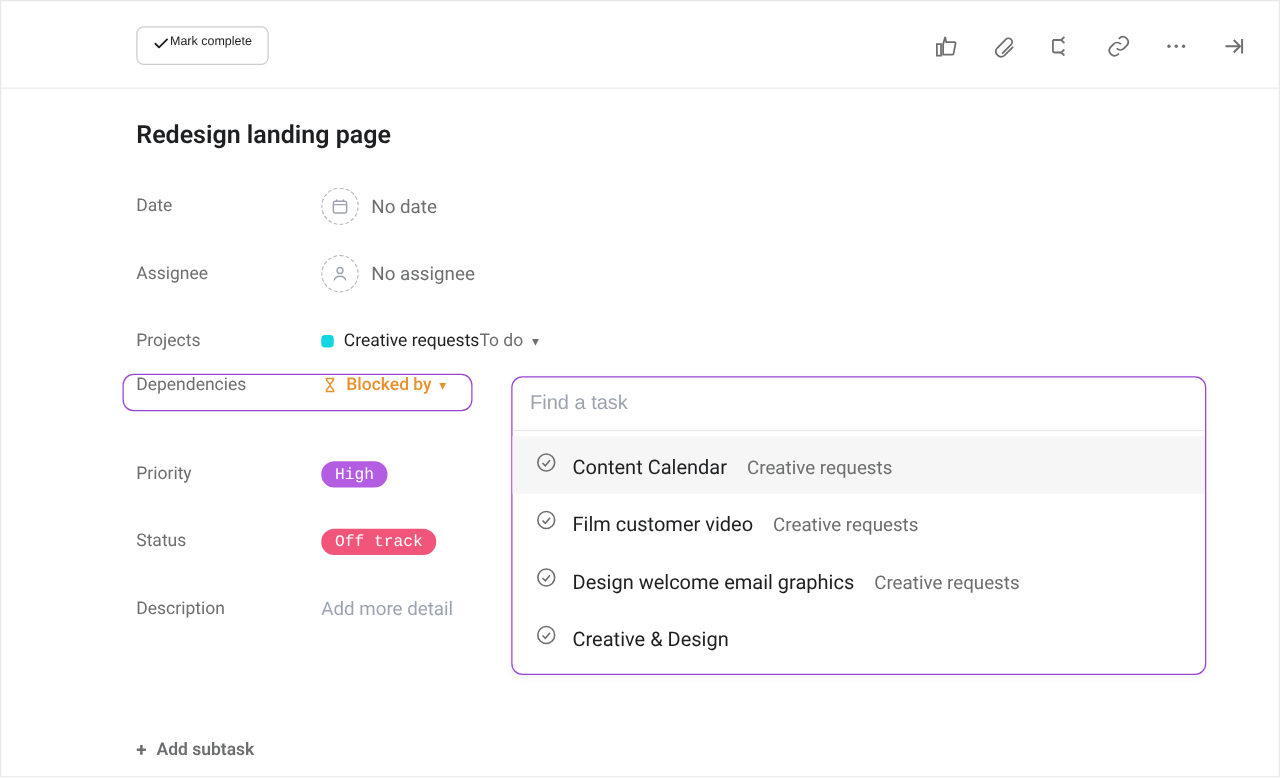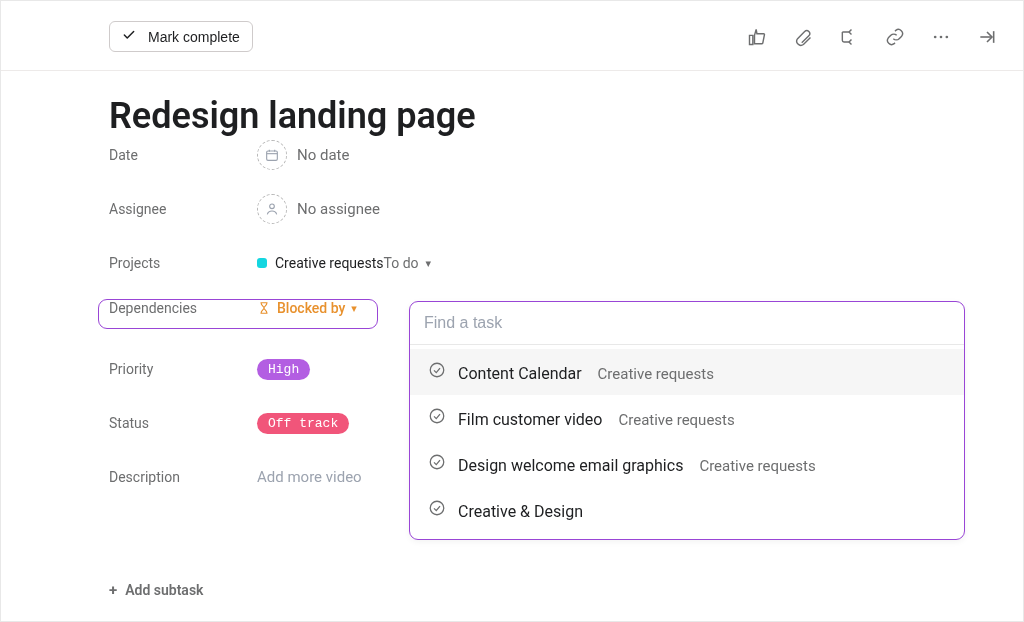--- a/index.html
+++ b/index.html
@@ -19,35 +19,34 @@
   }
   .header {
     display: flex;
     align-items: center;
     justify-content: space-between;
     padding: 20px 26px 18px 108px;
     border-bottom: 1px solid #edeae9;
   }
   .mark-complete {
     display: inline-flex;
-    align-items: center;
-    gap: 12px;
+    gap: 0;
     border: 1px solid #cfcbcb;
     background: #fff;
     border-radius: 6px;
     padding: 6px 12px;
-    font-size: 14px;
+    font-size: 10px;
     color: #1e1f21;
     cursor: pointer;
   }
   .mark-complete svg { width: 14px; height: 14px; }
   .header-icons { display: flex; gap: 26px; align-items: center; color: #6d6e6f; }
   .header-icons .ico { width: 20px; height: 20px; cursor: pointer; display:flex; align-items:center; justify-content:center; color:#6d6e6f; }
   .content { padding: 24px 26px 0 108px; position: relative; }
-  .title { font-size: 36px; font-weight: 600; color:#1e1f21; }
+  .title { font-size: 20px; font-weight: 600; margin-bottom: 28px; color:#1e1f21; }
   .field-row { display: flex; align-items: center; min-height: 36px; margin-bottom: 14px; }
   .field-label { width: 148px; color: #6d6e6f; font-size: 14px; }
   .assignee-val, .date-val { display: flex; align-items: center; gap: 10px; color: #6d6e6f; font-size: 15px; }
   .dashed-circle {
     width: 30px; height: 30px; border-radius: 50%;
     border: 1px dashed #b7b7b7; display:flex; align-items:center; justify-content:center;
     color:#9ca3af;
   }
   .dashed-circle svg { width: 16px; height: 16px; }
   .project-chip { display:flex; align-items:center; gap:8px; font-size:14px; color:#1e1f21; }
@@ -224,21 +223,21 @@
       <span class="pill high">High</span>
     </div>
 
     <div class="field-row row-gap-lg">
       <div class="field-label">Status</div>
       <span class="pill offtrack">Off track</span>
     </div>
 
     <div class="field-row">
       <div class="field-label">Description</div>
-      <span class="desc-val">Add more video</span>
+      <span class="desc-val">Add more detail</span>
     </div>
 
     <div class="add-subtask">
       <span class="plus">+</span>
       <span>Add subtask</span>
     </div>
   </div>
 
   <div class="dep-box">
     <div class="field-label">Dependencies</div>

